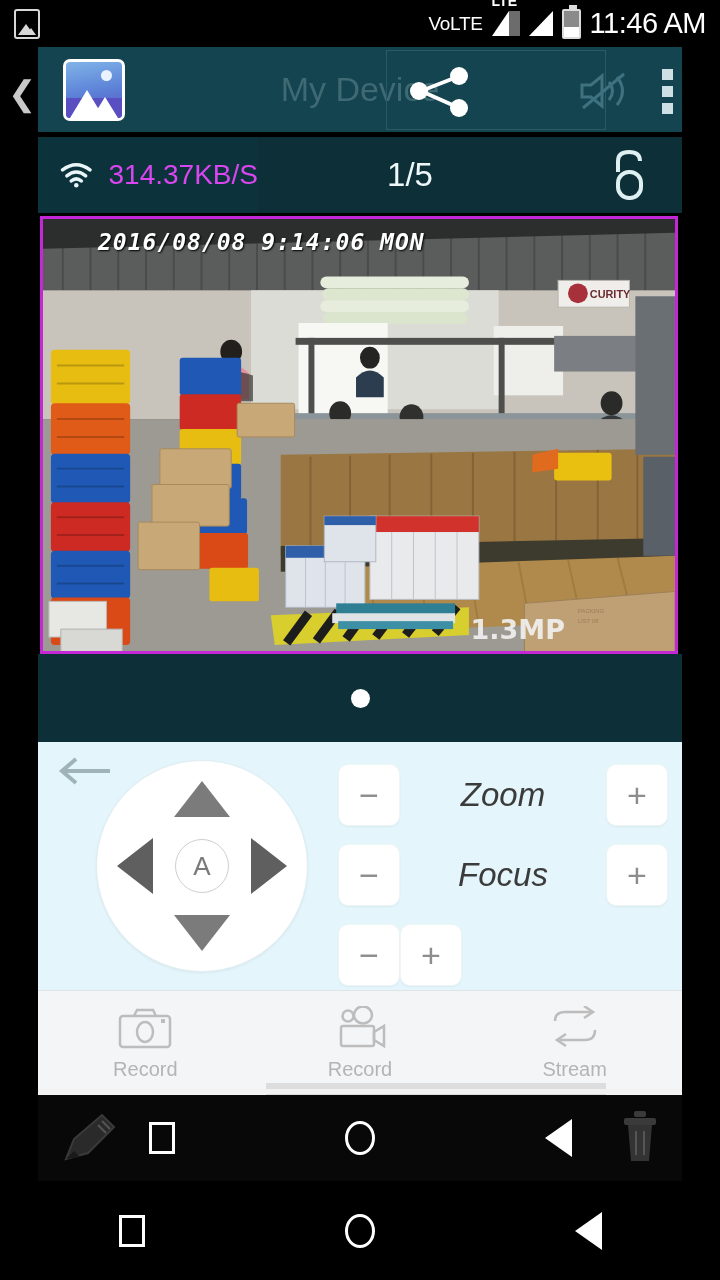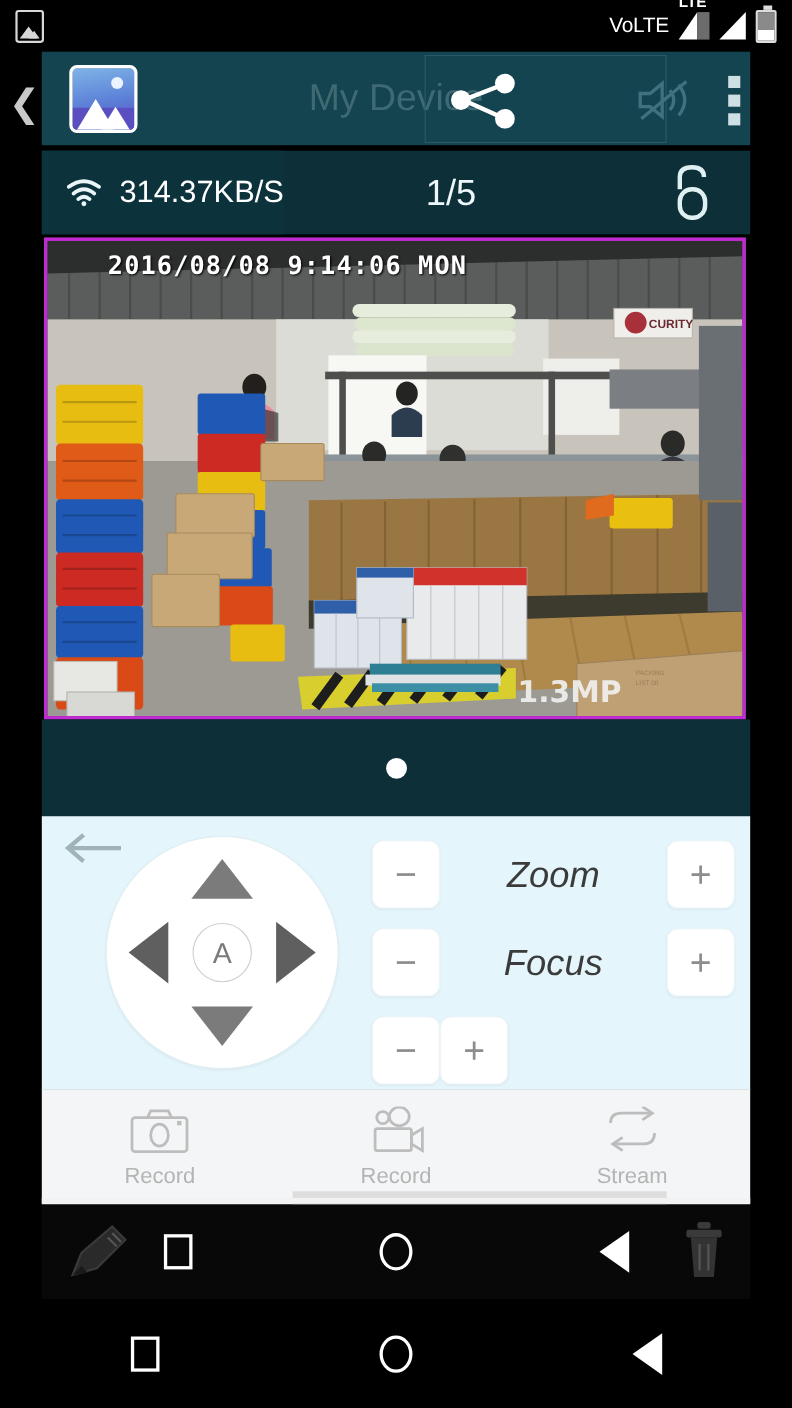--- a/index.html
+++ b/index.html
@@ -60,30 +60,30 @@
     flex-direction:column; gap:6px; }
   .menu-dots i { display:block; width:11px; height:11px; background:#cfe0e4; }
 
   
   .infobar { position:absolute; left:38px; top:137px; width:644px; height:76px;
     background:#0d2f38; display:flex; align-items:center; }
   .ib-seg { height:76px; display:flex; align-items:center; }
   .ib-left { width:220px; padding-left:22px; gap:16px; background:#0c333c; }
   .ib-mid { flex:1; justify-content:center; }
   .ib-right { width:120px; justify-content:flex-end; padding-right:30px; }
-  .kbs { color:#ffffff; font-size:28px; }
+  .kbs { color:#d946ef; font-size:28px; }
   .ratio { color:#eef8fa; font-size:33px; }
 
   
   .video-wrap { position:absolute; left:40px; top:216px; width:638px; height:438px;
     border:3px solid #c327d6; overflow:hidden; background:#555; }
   .vcanvas { position:absolute; inset:0; }
   .vts { position:absolute; left:55px; top:10px; color:#fff; font-size:23px;
     font-family:"DejaVu Sans Mono", monospace; font-weight:bold; letter-spacing:1px;
-    text-shadow:1px 1px 2px #000; z-index:9; }
+    text-shadow:1px 1px 2px #000; z-index:9;font-style:italic; }
   .wm { position:absolute; right:110px; bottom:6px; color:#f2f2f2; font-size:27px;
     font-weight:bold; font-family:"DejaVu Sans", sans-serif; z-index:9; opacity:.9;margin-left:40px;}
 
   
   .pager { position:absolute; left:38px; top:654px; width:644px; height:88px;
     background:#0d2f38; display:flex; align-items:center; justify-content:center; }
   .dot { width:19px; height:19px; border-radius:50%; background:#fff; }
 
   
   .ptz { position:absolute; left:38px; top:742px; width:644px; height:248px;
@@ -150,20 +150,21 @@
       <span class="volte">VoLTE</span>
       <span class="lte-wrap">
         <span class="lte-tag">LTE</span>
         <span style="position:relative;display:inline-block;width:28px;height:25px;">
           <span style="position:absolute;left:0;bottom:0;width:0;height:0;border-left:17px solid transparent;border-bottom:25px solid #fff;"></span>
           <span style="position:absolute;right:0;bottom:0;width:11px;height:25px;background:#6c6c6c;"></span>
         </span>
       </span>
       <span class="sig2"></span>
       <span class="batt"></span>
+      <span class="clock">11:46 AM</span>
     </div>
   </div>
 
   <div class="titlebar">
     <span class="tb-back">❮</span>
 
     <div class="gallery-overlay">
       <span class="grd"></span>
         <span class="sun"></span>
       <span class="mt1"></span>

